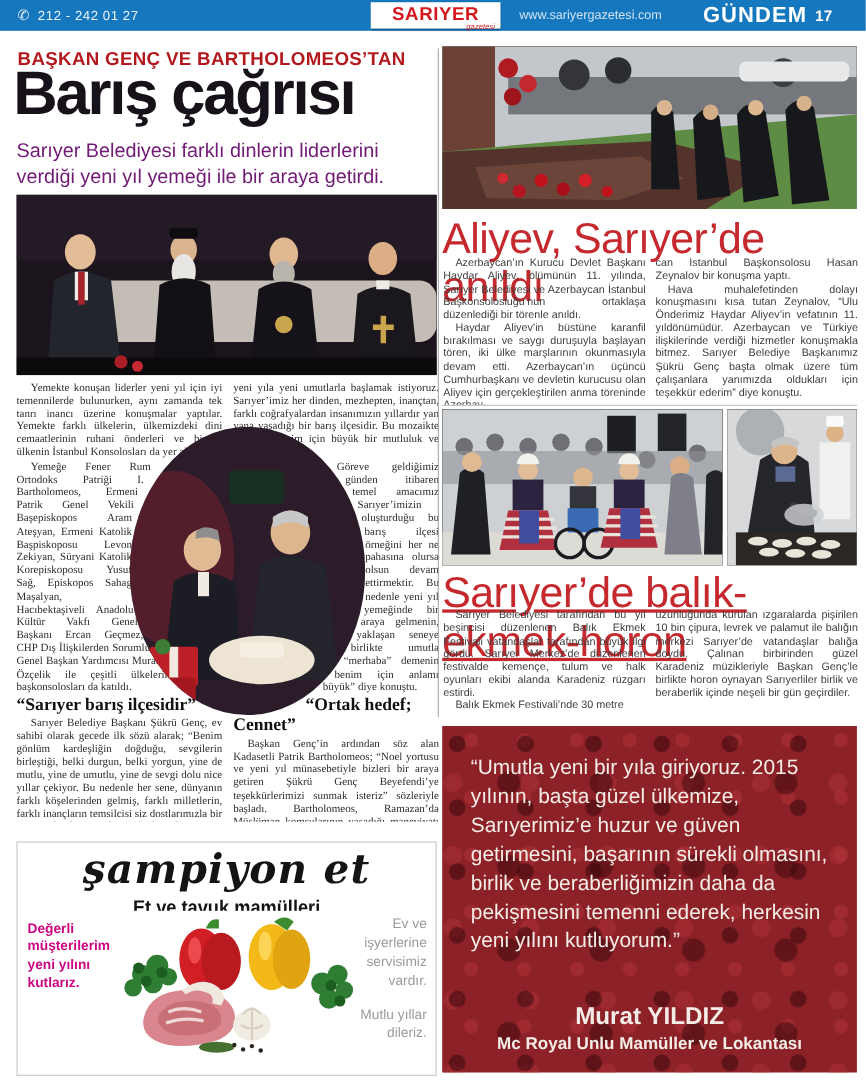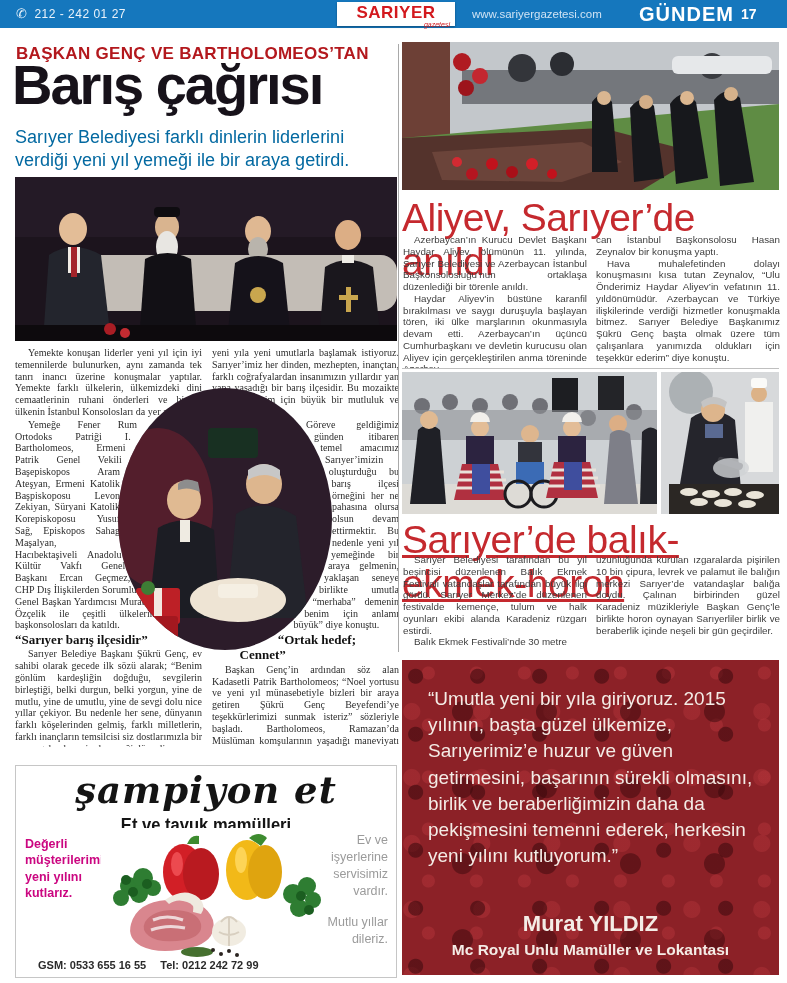--- a/index.html
+++ b/index.html
@@ -15,29 +15,29 @@
   .logo-box{position:absolute;left:337px;top:2px;width:118px;height:24px;background:#fff;box-shadow:0 1px 2px rgba(0,0,0,.35);}
   .logo-main{display:block;text-align:center;font-weight:bold;font-size:17px;line-height:22px;color:#d3191e;letter-spacing:.5px;font-family:"Liberation Sans",sans-serif;}
   .logo-sub{position:absolute;right:5px;bottom:-2px;font-size:7px;font-style:italic;color:#d3191e;}
   .hdr-site{position:absolute;left:472px;top:0;height:28px;line-height:28px;color:#cfe3f4;font-size:11.5px;}
   .hdr-section{position:absolute;left:639px;top:0;height:28px;line-height:28px;color:#fff;font-weight:bold;font-size:20px;letter-spacing:1px;}
   .hdr-page{position:absolute;left:741px;top:0;height:28px;line-height:28px;color:#fff;font-weight:bold;font-size:14px;}
   .hdr-corner{position:absolute;right:0;top:0;width:20px;height:28px;background:#0b4c86;}
   
   .kicker{position:absolute;left:16px;top:44px;color:#b3181d;font-weight:bold;font-size:17px;letter-spacing:.3px;}
   .headline{position:absolute;left:12px;top:56px;width:390px;font-size:56px;font-weight:bold;letter-spacing:-2px;color:#17121a;line-height:1.05;}
-  .deck{position:absolute;left:15px;top:126px;width:372px;font-size:18px;line-height:1.25;color:#0369a1;}
+  .deck{position:absolute;left:15px;top:126px;width:372px;font-size:18px;line-height:1.25;color:#701a75;}
   .photo-frame{position:absolute;overflow:hidden;background:#222;}
   #dinner-photo{left:15px;top:177px;width:382px;height:164px;}
   .article{position:absolute;left:15px;top:347px;width:384px;height:400px;display:flex;gap:10px;overflow:hidden;}
   .col{width:187px;}
   .serif{font-family:"Liberation Serif","DejaVu Serif",serif;font-size:10px;line-height:1.18;color:#2c2c2c;text-align:justify;}
   .serif p{margin:0 0 1px 0;}
   .serif .ind{text-indent:13px;}
-  .subhead{font-family:"Liberation Serif","DejaVu Serif",serif;font-weight:bold;font-size:13px;color:#111;margin:7px 0 4px 0;text-align:left;}
+  .subhead{font-family:"Liberation Serif","DejaVu Serif",serif;font-weight:bold;font-size:16px;color:#111;margin:7px 0 4px 0;text-align:left;}
   .cutout-r{float:right;width:82px;height:218px;shape-outside:ellipse(110px 131px at 106px 89px);}
   .cutout-l{float:left;width:120px;height:230px;shape-outside:ellipse(110px 131px at 12px 99px);}
   .oval-photo{position:absolute;left:118px;top:388px;width:214px;height:262px;border-radius:50%;overflow:hidden;z-index:3;}
   
   .vrule{position:absolute;left:398px;top:44px;width:1px;height:608px;background:#a9a9a9;}
   #memorial-photo{left:402px;top:42px;width:377px;height:148px;}
   .red-head{position:absolute;color:#c5292e;font-size:39px;letter-spacing:-.5px;font-weight:normal;}
   #aliyev-head{left:402px;top:196px;width:380px;}
   .sanscols{position:absolute;display:flex;gap:9px;overflow:hidden;}
   #aliyev-cols{left:403px;top:234px;width:377px;height:134px;}
@@ -381,15 +381,14 @@
       <g fill="#2b2420">
           <circle cx="120" cy="126" r="2"></circle>
           <circle cx="128" cy="123" r="2"></circle>
           <circle cx="136" cy="127" r="2"></circle>
           <circle cx="112" cy="122" r="2"></circle>
         </g>
     </svg>
   </div>
 
   <div class="ad-bottom">
-    <span class="contact"><span>GSM: 0533 655 16 55</span><span>Tel: 0212 242 72 99</span></span>
   </div>
 </div>
 
 </body></html>

